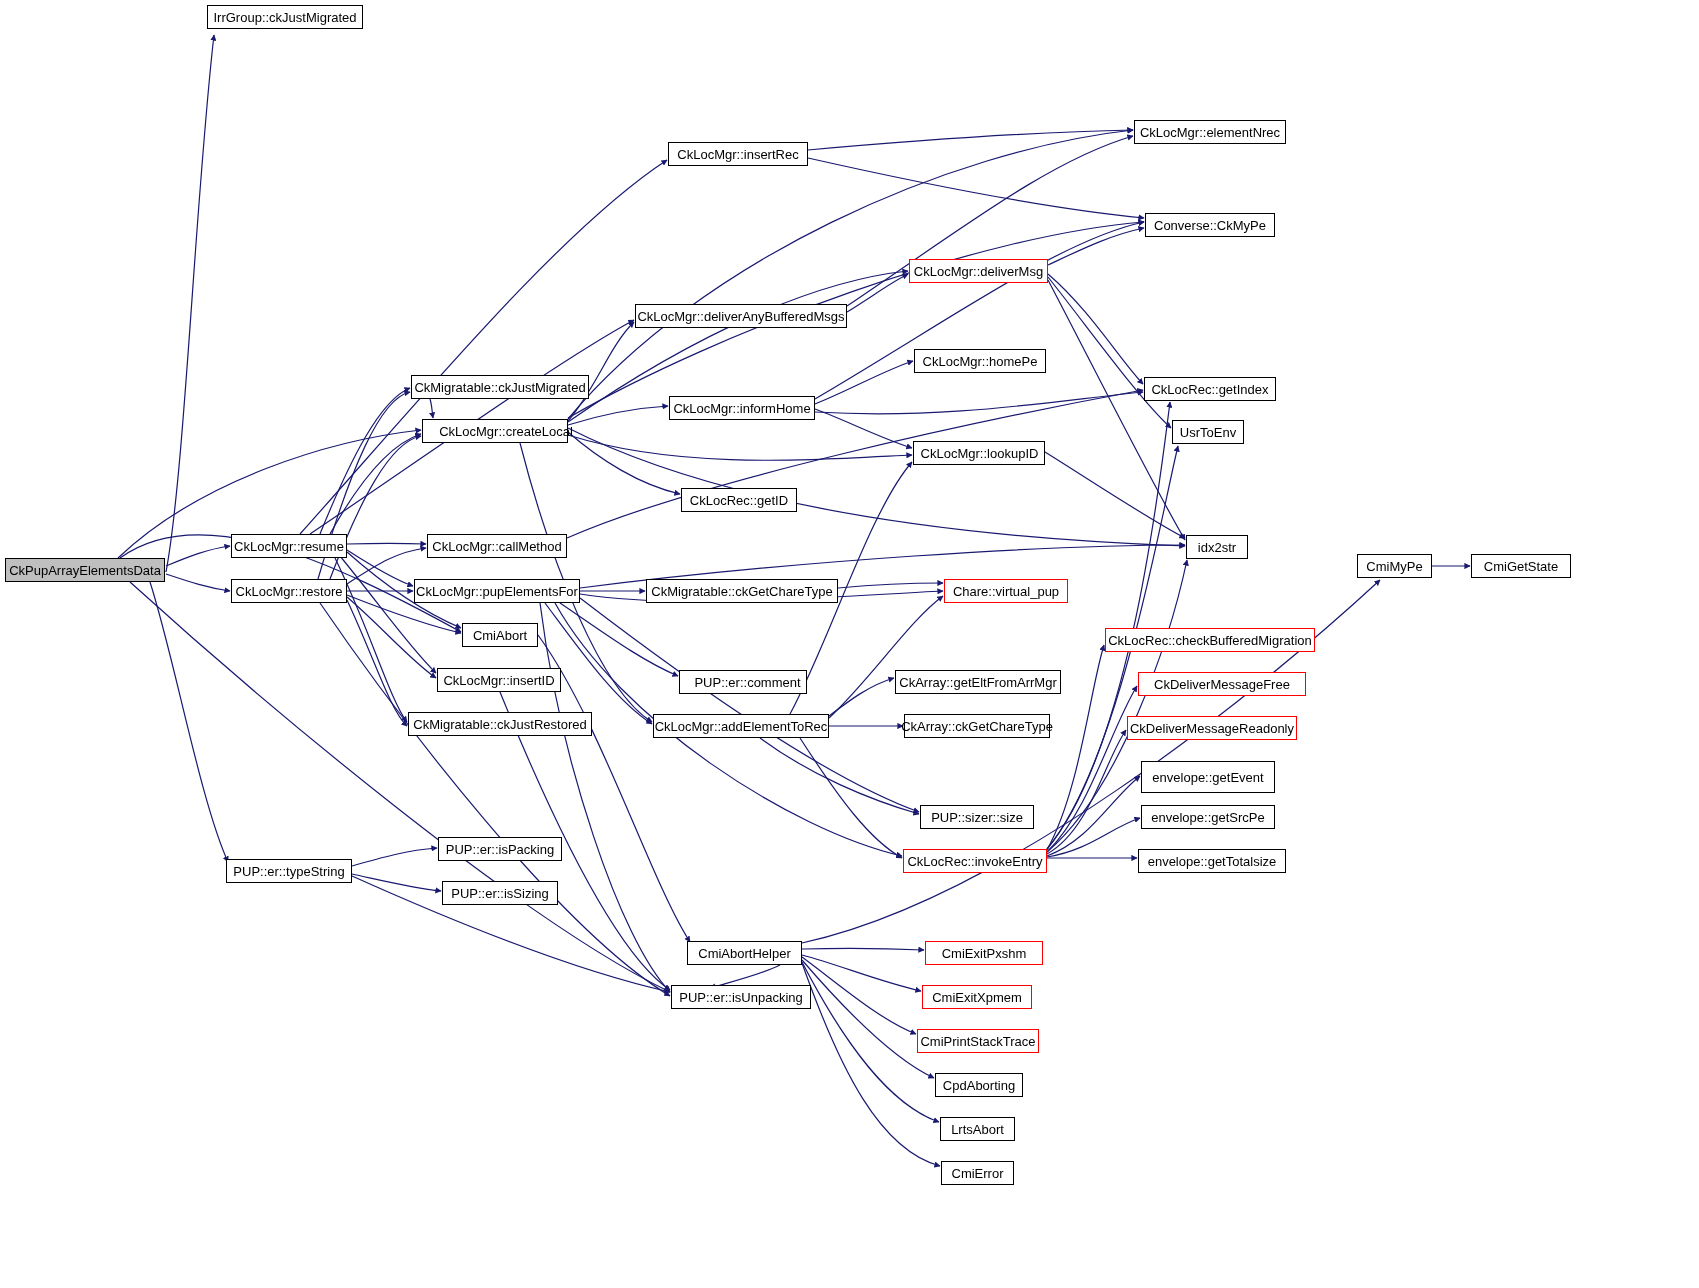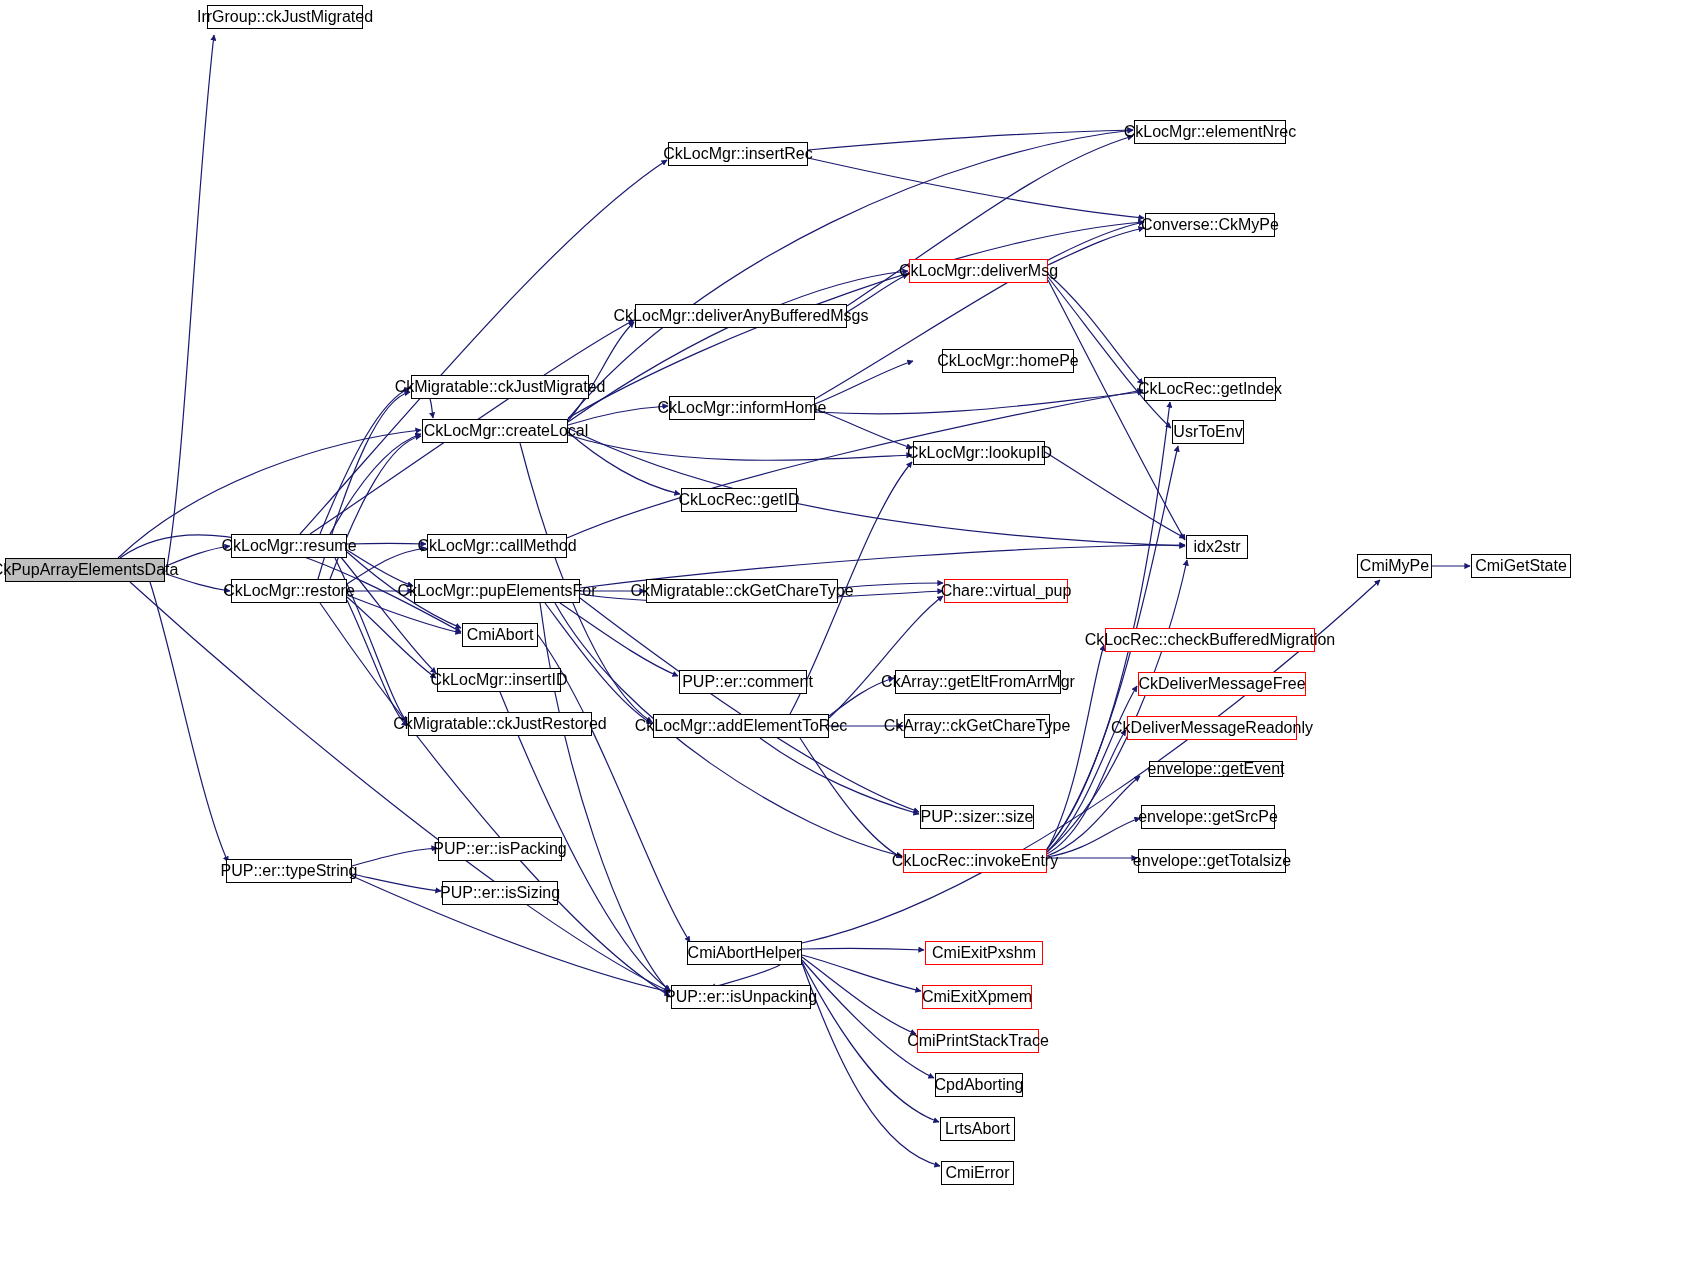--- a/index.html
+++ b/index.html
@@ -11,21 +11,21 @@
     font-family:"Liberation Sans", sans-serif;
     overflow:hidden;
   }
   #edges{position:absolute;left:0;top:0;width:1699px;height:1288px;}
   .node{
     position:absolute;
     box-sizing:border-box;
     border:1px solid #000000;
     background:#ffffff;
     color:#000000;
-    font-size:16px;
+    font-size:13px;
     line-height:1;
     display:flex;
     align-items:center;
     justify-content:center;
     white-space:nowrap;
     padding:0 6px;
     text-align:center;
   }
   .node.red{border-color:#ff0000;}
   .node.root{background:#bfbfbf;border-color:#000000;}
@@ -144,21 +144,21 @@
       </div>
       <div class="node" style="left: 1145px; top: 213px; width: 130px; height: 24px;">
         <span>Converse::CkMyPe</span>
       </div>
       <div class="node red" style="left: 909px; top: 259px; width: 139px; height: 24px;">
         <span>CkLocMgr::deliverMsg</span>
       </div>
       <div class="node" style="left: 635px; top: 304px; width: 212px; height: 24px;">
         <span>CkLocMgr::deliverAnyBufferedMsgs</span>
       </div>
-      <div class="node" style="left: 942px; top: 349px; width: 132px; height: 24px;">
+      <div class="node" style="left: 914px; top: 349px; width: 132px; height: 24px;">
         <span>CkLocMgr::homePe</span>
       </div>
       <div class="node" style="left: 1144px; top: 377px; width: 132px; height: 24px;">
         <span>CkLocRec::getIndex</span>
       </div>
       <div class="node" style="left: 411px; top: 375px; width: 178px; height: 24px;">
         <span>CkMigratable::ckJustMigrated</span>
       </div>
       <div class="node" style="left: 669px; top: 396px; width: 146px; height: 24px;">
         <span>CkLocMgr::informHome</span>
@@ -225,21 +225,21 @@
       </div>
       <div class="node" style="left: 653px; top: 714px; width: 176px; height: 24px;">
         <span>CkLocMgr::addElementToRec</span>
       </div>
       <div class="node" style="left: 904px; top: 714px; width: 146px; height: 24px;">
         <span>CkArray::ckGetChareType</span>
       </div>
       <div class="node red" style="left: 1127px; top: 716px; width: 170px; height: 24px;">
         <span>CkDeliverMessageReadonly</span>
       </div>
-      <div class="node" style="left: 1141px; top: 761px; width: 134px; height: 16px; margin-left: 8px;">
+      <div class="node" style="left: 1141px; top: 761px; width: 134px; height: 32px;">
         <span>envelope::getEvent</span>
       </div>
       <div class="node" style="left: 1141px; top: 805px; width: 134px; height: 24px;">
         <span>envelope::getSrcPe</span>
       </div>
       <div class="node" style="left: 920px; top: 805px; width: 114px; height: 24px;">
         <span>PUP::sizer::size</span>
       </div>
       <div class="node red" style="left: 903px; top: 849px; width: 144px; height: 24px;">
         <span>CkLocRec::invokeEntry</span>

